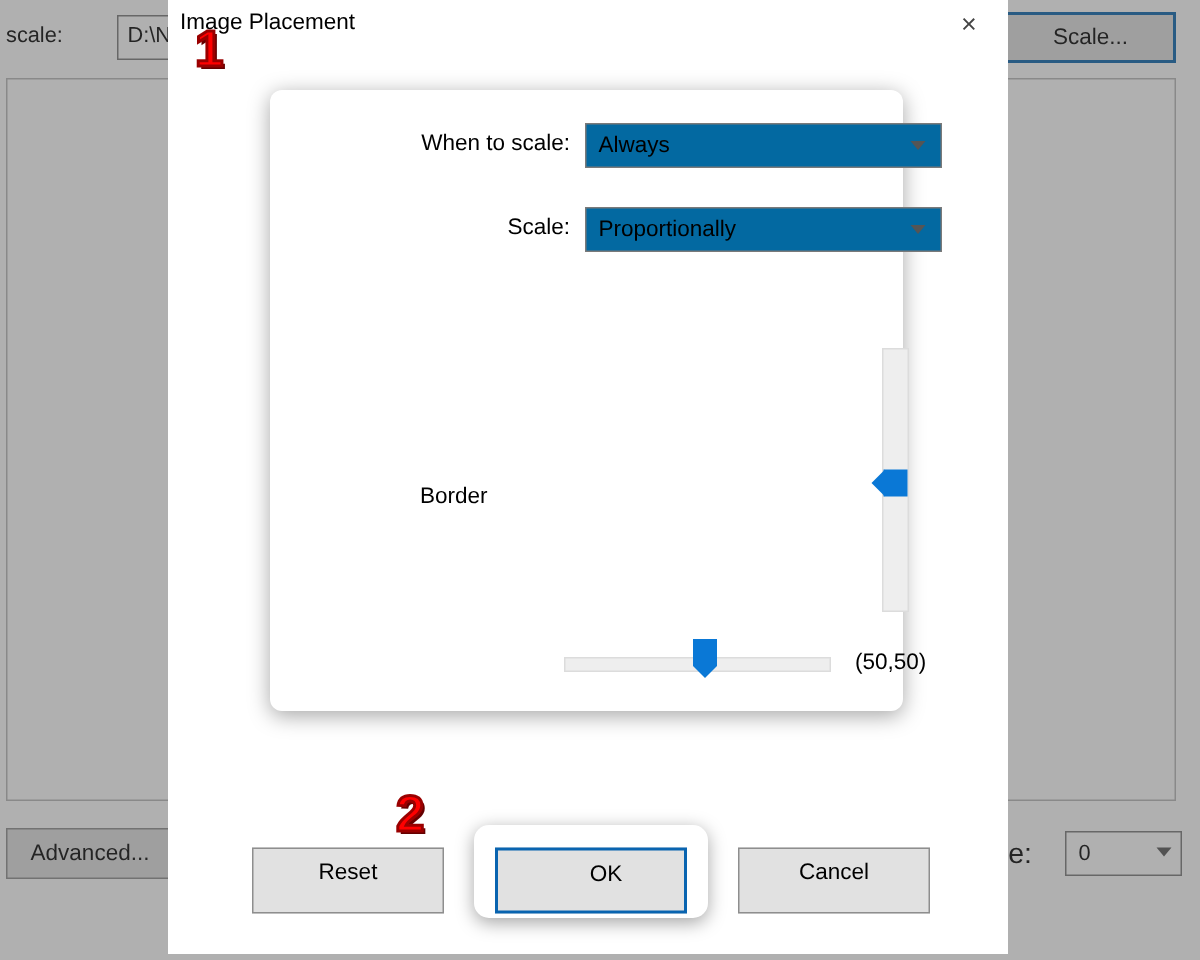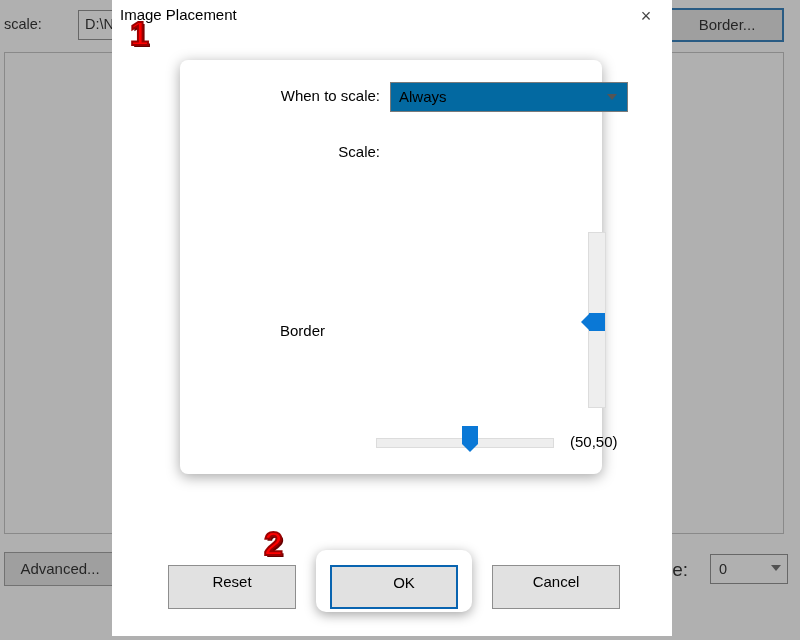--- a/index.html
+++ b/index.html
@@ -212,21 +212,21 @@
   .step.s1 { left: 130px; top: 14px; }
   .step.s2 { left: 264px; top: 524px; }
 </style>
 </head>
 <body>
 
 <div class="bg">
   <div class="row1">
     <div class="lbl">scale:</div>
     <div class="pathbox">D:\N</div>
-    <div class="browse">Border...</div>
+    <div class="browse">Scale...</div>
   </div>
   <div class="panel"></div>
   <div class="row2">
     <div class="adv">Advanced...</div>
     <div class="atelbl">ate:</div>
     <div class="atebox">
       <span>0</span>
       <span class="chev"></span>
     </div>
   </div>
@@ -243,20 +243,24 @@
     <div class="formrow r1">
       <div class="flabel">When to scale:</div>
       <div class="fselect">
         <span>Always</span>
         <span class="chev"></span>
       </div>
     </div>
 
     <div class="formrow r2">
       <div class="flabel">Scale:</div>
+      <div class="fselect">
+        <span>Proportionally</span>
+        <span class="chev"></span>
+      </div>
     </div>
 
     <div class="border-lbl">Border</div>
 
 
     <div class="vslider-track"></div>
     <div class="vslider-thumb"></div>
 
     <div class="hslider-track"></div>
     <div class="hslider-thumb"></div>

